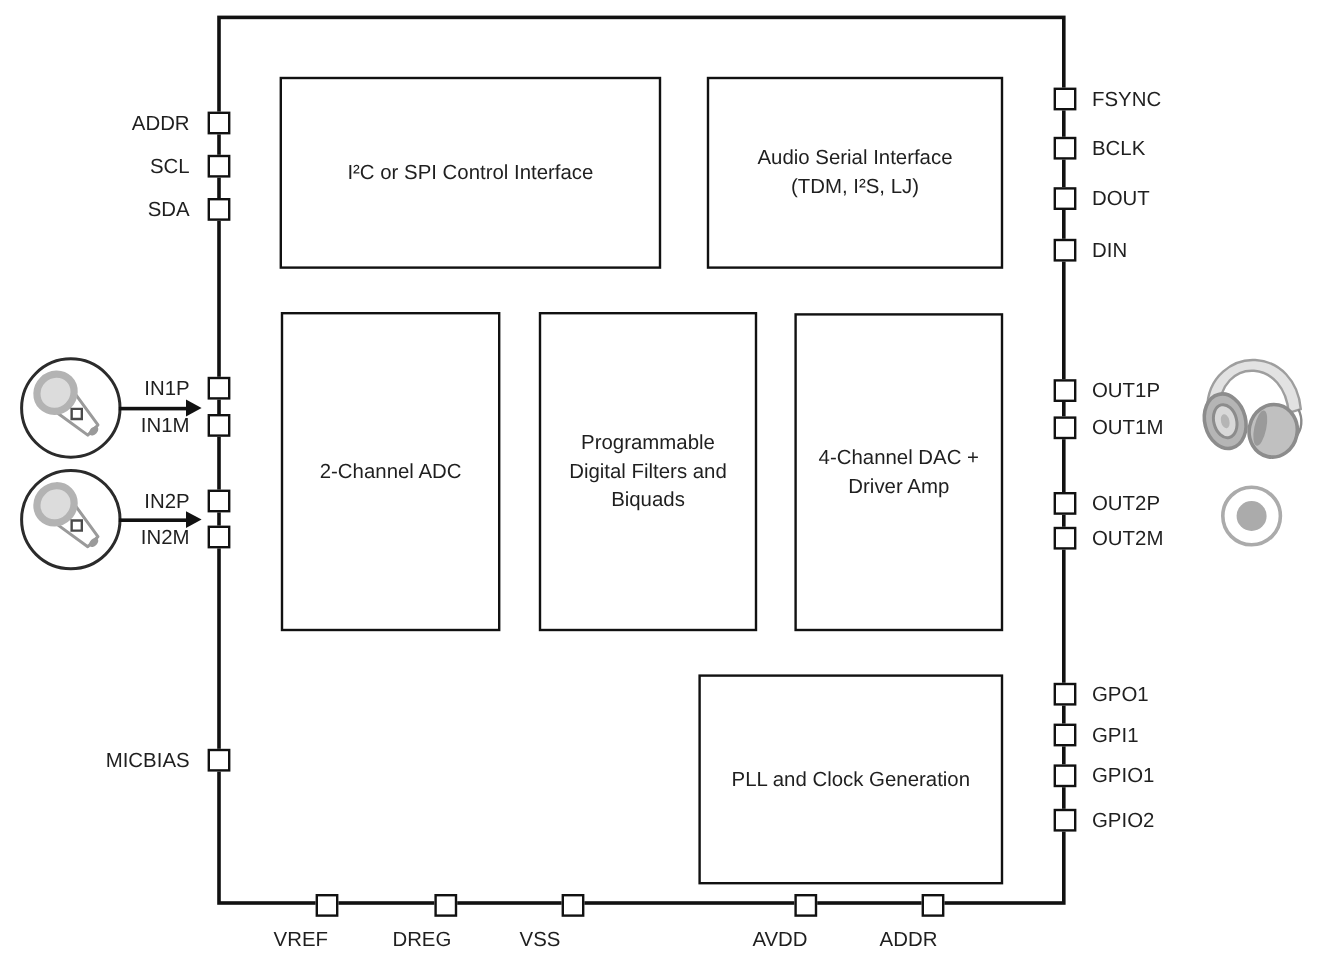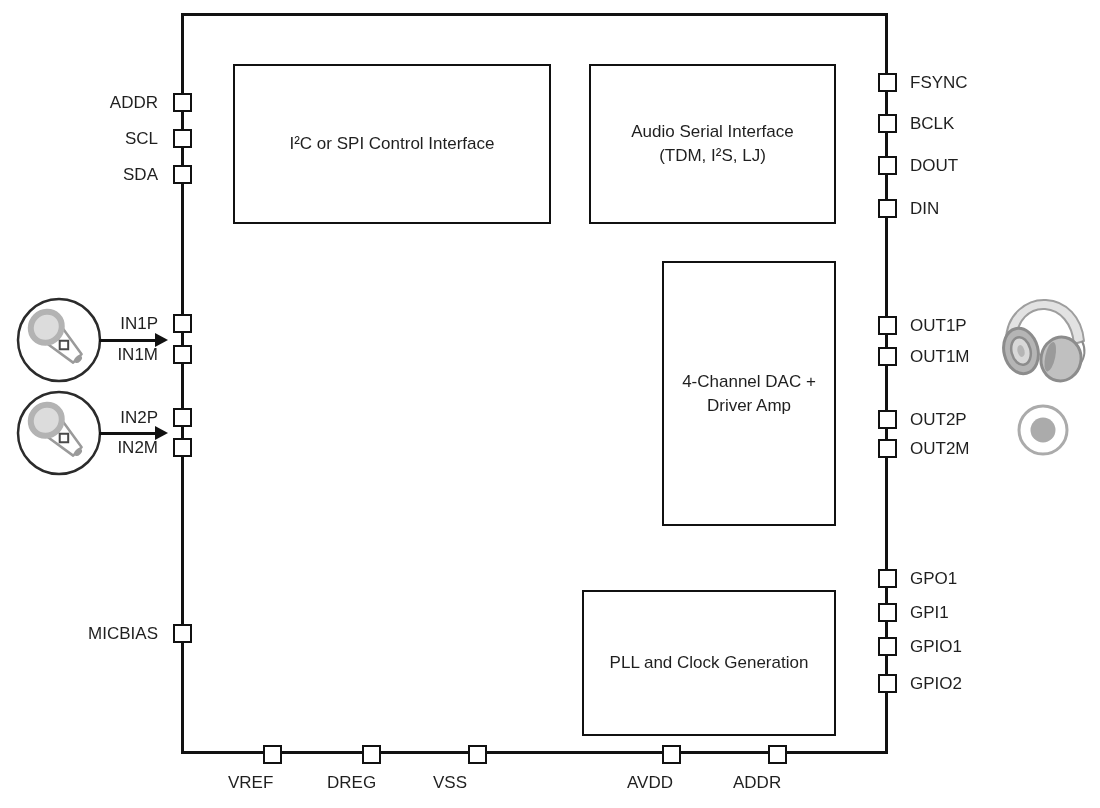--- a/index.html
+++ b/index.html
@@ -43,29 +43,35 @@
 
   <div class="block" style="left:233px;top:64px;width:318px;height:160px">
     <div class="bt" style="width:280px">I²C or SPI Control Interface</div>
   </div>
 
   <div class="block" style="left:589px;top:64px;width:247px;height:160px">
     <div class="bt">Audio Serial Interface</div>
     <div class="bt">(TDM, I²S, LJ)</div>
   </div>
 
+  <div class="block" style="left:234px;top:260px;width:183px;height:266px">
+    <div class="bt">2-Channel ADC</div>
+  </div>
 
+  <div class="block" style="left:449px;top:260px;width:182px;height:266px">
+    <div class="bt" style="width:158px">Programmable Digital Filters and Biquads</div>
+  </div>
 
   <div class="block" style="left:662px;top:261px;width:174px;height:265px">
     <div class="bt">4-Channel DAC +</div>
     <div class="bt">Driver Amp</div>
   </div>
 
 
-  <div class="block" style="left:582px;top:590px;width:254px;height:146px">
+  <div class="block" style="left:582px;top:562px;width:254px;height:175px">
     <div class="bt">PLL and Clock Generation</div>
   </div>
 
   <div class="pin" style="left:173px;top:93px"></div>
   <div class="pin" style="left:173px;top:129px"></div>
   <div class="pin" style="left:173px;top:165px"></div>
   <div class="pin" style="left:173px;top:314px"></div>
   <div class="pin" style="left:173px;top:345px"></div>
   <div class="pin" style="left:173px;top:408px"></div>
   <div class="pin" style="left:173px;top:438px"></div>

